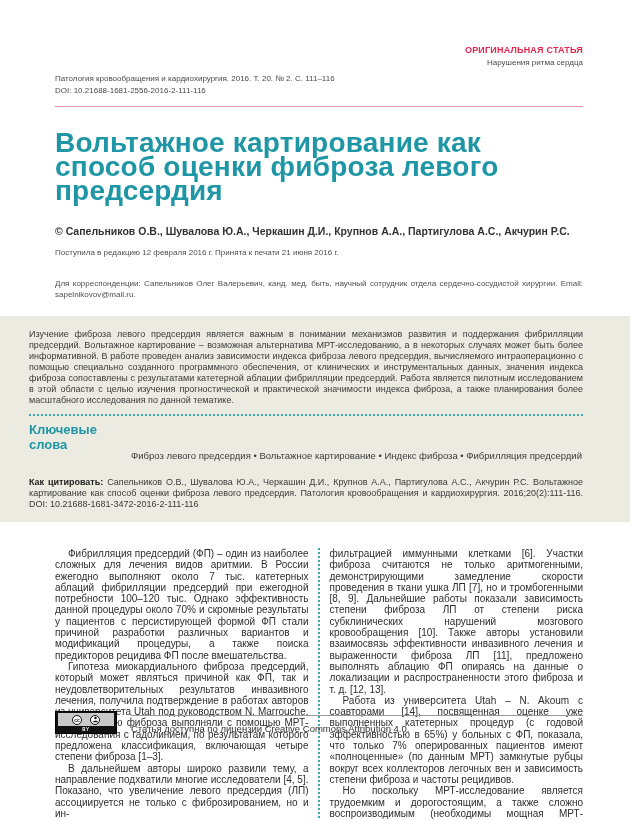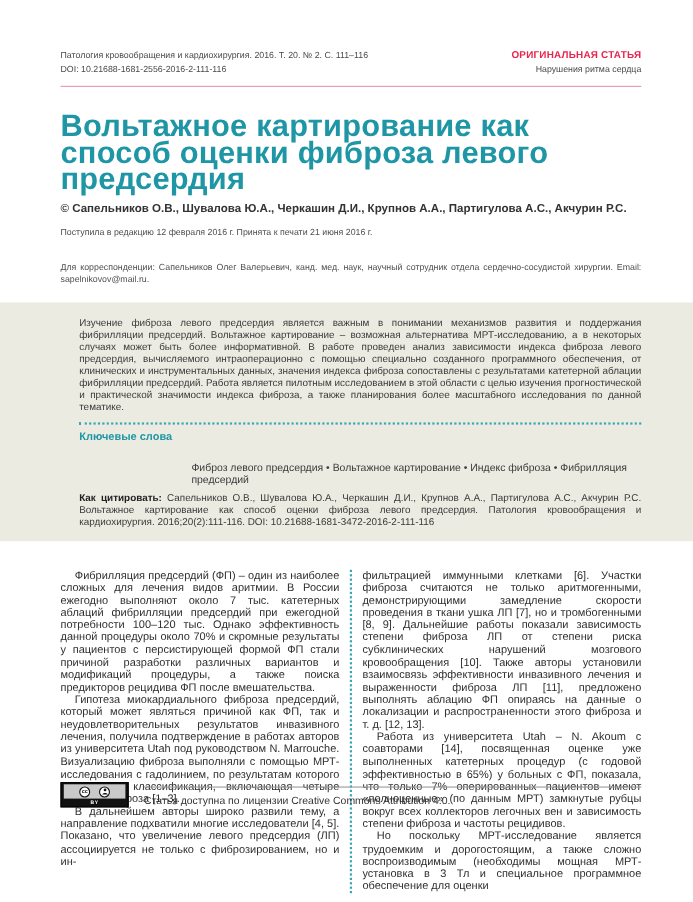--- a/index.html
+++ b/index.html
@@ -9,41 +9,41 @@
     width: 630px; height: 820px;
     background: #ffffff;
     font-family: "Liberation Sans", "DejaVu Sans", sans-serif;
     color: #3c3c3c;
     overflow: hidden;
   }
   .margins { padding-left: 55px; padding-right: 47px; }
 
   
   .header { padding-top: 45px; display: flex; justify-content: space-between; align-items: flex-start; }
-  .header-left { font-size: 8px; line-height: 12px; color: #4a4a4a; }
+  .header-left { font-size: 8px; line-height: 12px; color: #4a4a4a; margin-top: 28px; }
   .header-right { text-align: right; }
   .article-type { font-size: 9px; font-weight: bold; color: #e8244f; letter-spacing: .2px; text-align: right; }
   .section-name { font-size: 8px; color: #4a4a4a; margin-top: 3px; }
   .header-rule { margin-top: 9px; height: 1px; background: #e895a8; }
 
   
   .title { margin-top: 24px; font-size: 28px; line-height: 24px; font-weight: bold; color: #1e96a5; letter-spacing: .2px; }
-  .authors { margin-top: 9px; font-size: 10.5px; font-weight: bold; color: #333; }
+  .authors { margin-top: 22px; font-size: 10.5px; font-weight: bold; color: #333; }
   .meta { margin-top: 10px; font-size: 8px; line-height: 11px; color: #4f4f4f; }
   .meta + .meta { margin-top: 20px; }
   .meta.just { text-align: justify; }
 
   
-  .abstract-box { margin-top: 16px; background: #ebebe2; padding: 13px 47px 12px 72px; }
+  .abstract-box { margin-top: 16px; background: #ebebe2; padding: 13px 47px 12px 29px; }
   .abstract-text { font-size: 9px; line-height: 11px; text-align: justify; color: #3a3a3a; }
   .dotted-rule { margin: 8px 0 6px 0; border-top: 2px dotted #3aa7b5; }
   .keywords-row { display: flex; align-items: flex-start; }
-  .keywords-label { flex: 0 0 102px; font-size: 10px; font-weight: bold; color: #1e96a5; }
+  .keywords-label { flex: 0 0 102px; font-size: 13px; font-weight: bold; color: #1e96a5; }
   .keywords-text { font-size: 9.5px; color: #3a3a3a; margin-top: 28px; }
-  .citation { margin-top: 5px; font-size: 9px; line-height: 11px; text-align: justify; color: #3a3a3a; }
+  .citation { margin-top: 16px; font-size: 9px; line-height: 11px; text-align: justify; color: #3a3a3a; }
   .citation b { color: #222; }
 
   
   .body-cols { margin-top: 26px; display: flex; }
   .col { flex: 1 1 0; font-size: 10px; line-height: 11.3px; text-align: justify; color: #2e2e2e; }
   .col p { text-indent: 13px; }
   .col p.no-indent { text-indent: 0; }
   .col p + p { margin-top: 0; }
   .col-divider { flex: 0 0 0px; border-left: 2px dotted #3aa7b5; margin: 0 10px 0 9px; }
 
@@ -76,21 +76,21 @@
     </div>
   </div>
   <div class="margins">
       <div class="header-rule"></div>
     </div>
 
   <div class="margins">
     <h1 class="title">Вольтажное картирование как способ оценки фиброза левого предсердия</h1>
     <div class="authors">© Сапельников О.В., Шувалова Ю.А., Черкашин Д.И., Крупнов А.А., Партигулова А.С., Акчурин Р.С.</div>
     <div class="meta">Поступила в редакцию 12 февраля 2016 г. Принята к печати 21 июня 2016 г.</div>
-    <div class="meta just">Для корреспонденции: Сапельников Олег Валерьевич, канд. мед. наук, научный сотрудник отдела сердечно-сосудистой хирургии. Email: sapelnikovov@mail.ru.</div>
+    <div class="meta just">Для корреспонденции: Сапельников Олег Валерьевич, канд. мед. быть, научный сотрудник отдела сердечно-сосудистой хирургии. Email: sapelnikovov@mail.ru.</div>
   </div>
 
   <div class="abstract-box">
     <div class="abstract-text">Изучение фиброза левого предсердия является важным в понимании механизмов развития и поддержания фибрилляции предсердий. Вольтажное картирование – возможная альтернатива МРТ-исследованию, а в некоторых случаях может быть более информативной. В работе проведен анализ зависимости индекса фиброза левого предсердия, вычисляемого интраоперационно с помощью специально созданного программного обеспечения, от клинических и инструментальных данных, значения индекса фиброза сопоставлены с результатами катетерной аблации фибрилляции предсердий. Работа является пилотным исследованием в этой области с целью изучения прогностической и практической значимости индекса фиброза, а также планирования более масштабного исследования по данной тематике.</div>
     <div class="dotted-rule"></div>
     <div class="keywords-row">
       <div class="keywords-label">Ключевые слова</div>
       <div class="keywords-text">Фиброз левого предсердия • Вольтажное картирование • Индекс фиброза • Фибрилляция предсердий</div>
     </div>
     <div class="citation">

